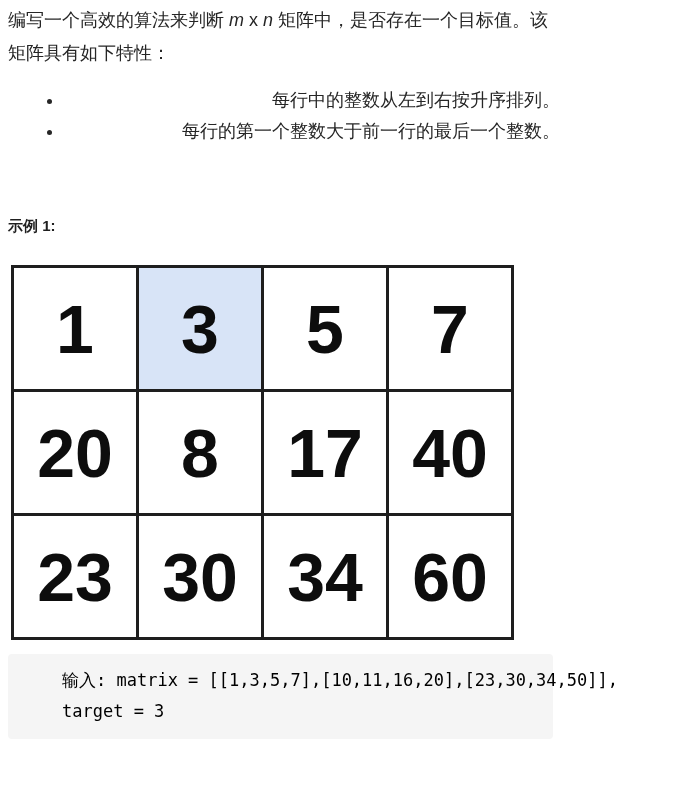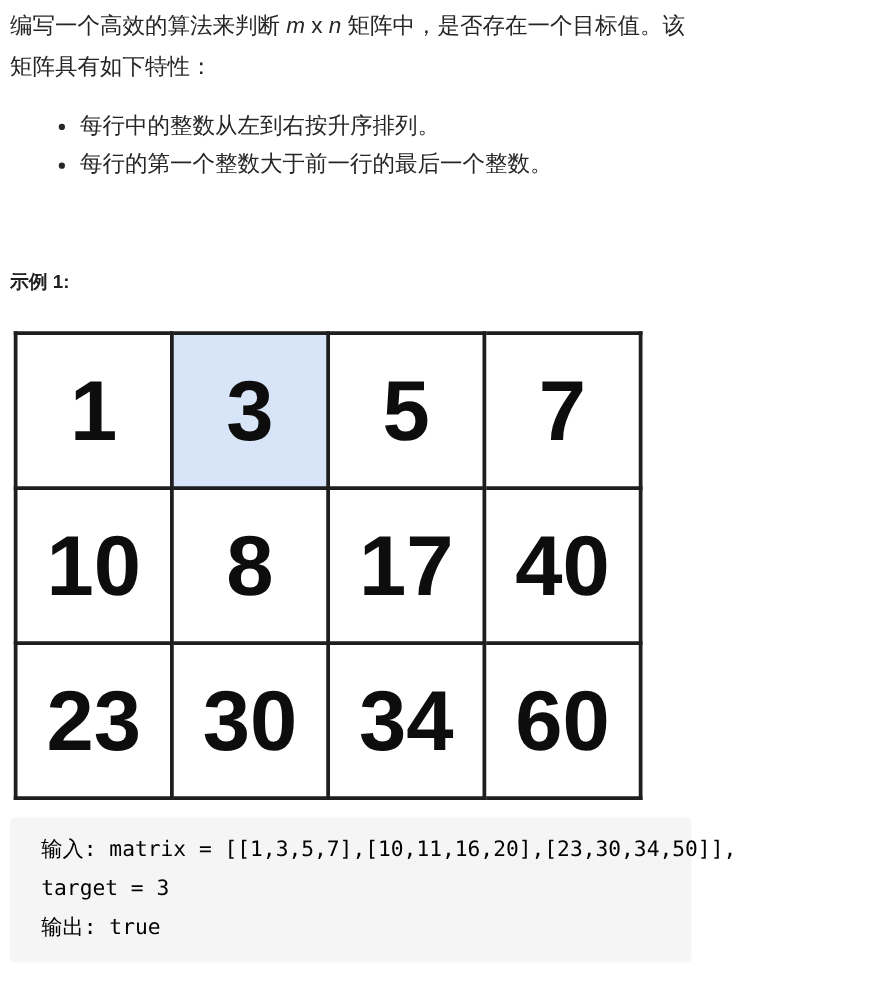--- a/index.html
+++ b/index.html
@@ -26,20 +26,21 @@
     line-height: 33px;
   }
   .intro em {
     font-style: italic;
   }
   ul.props {
     margin: 15px 0 0 0;
     padding: 0 0 0 56px;
     font-size: 18px;
     line-height: 31px;
+    text-align: right;
   }
   ul.props li {
     margin: 0;
   }
   .example-heading {
     margin: 67px 0 0 0;
     font-size: 15px;
     line-height: 23px;
     font-weight: bold;
     color: #1f1f1f;
@@ -71,20 +72,21 @@
     padding: 11px 25px 12px 25px;
     background: var(--io-bg, #f5f5f5);
     border-radius: 4px;
     font-family: "DejaVu Sans Mono", "Liberation Mono", monospace;
     font-size: 17px;
     line-height: 31px;
     color: #000000;
   }
   .io .io-line {
     white-space: pre;
+    margin-left: 29px;
   }
 </style>
 </head>
 <body>
 
 <div class="page">
 
   <p class="intro"><span>编写一个高效的算法来判断 </span><em>m</em><span> x </span><em>n</em><span> 矩阵中，是否存在一个目标值。该矩阵具有如下特性：</span></p>
 
   <ul class="props">
@@ -96,33 +98,32 @@
 
   <table class="matrix">
     <tbody>
       <tr>
         <td>1</td>
         <td class="hl">3</td>
         <td>5</td>
         <td>7</td>
       </tr>
       <tr>
-        <td>10</td>
+        <td>20</td>
         <td>8</td>
         <td>17</td>
         <td>40</td>
       </tr>
       <tr>
         <td>23</td>
         <td>30</td>
         <td>34</td>
         <td>60</td>
       </tr>
     </tbody>
   </table>
 
   <div class="io">
     <div class="io-line">输入: matrix = [[1,3,5,7],[10,11,16,20],[23,30,34,50]],</div>
     <div class="io-line">target = 3</div>
-    <div class="io-line">输出: true</div>
   </div>
 
 </div>
 
 </body></html>

